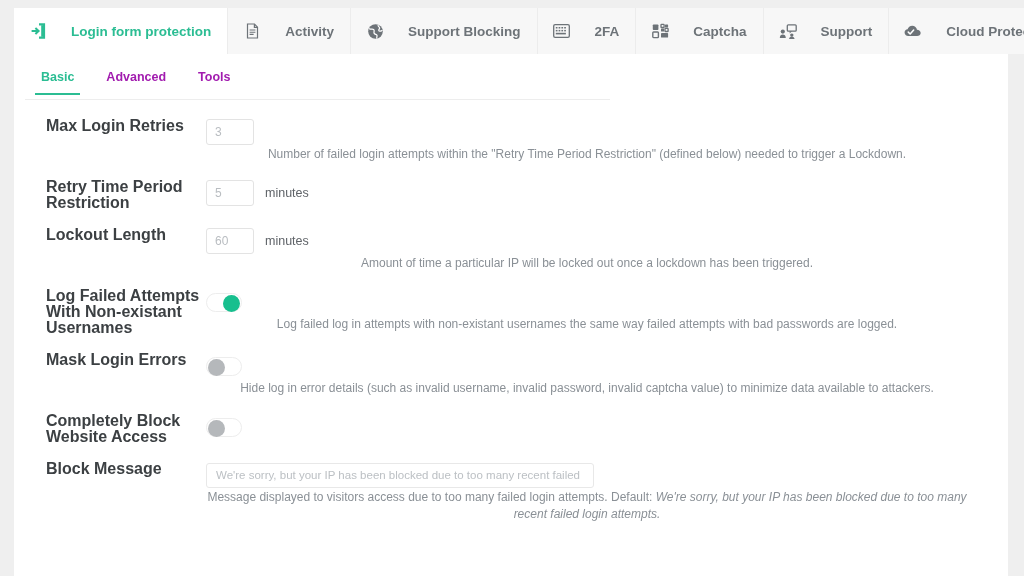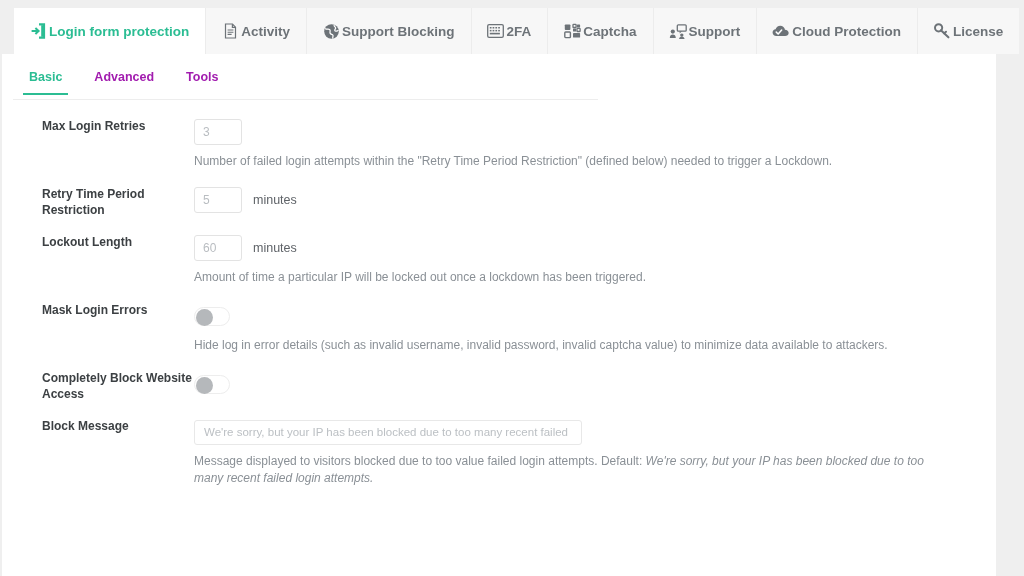--- a/index.html
+++ b/index.html
@@ -22,21 +22,21 @@
     width: 994px; height: 46px;
     display: flex;
     align-items: flex-end;
     background: transparent;
   }
   .tab {
     position: relative;
     height: 46px;
     display: flex;
     align-items: center;
-    gap: 2px;
+    gap: 24px;
     padding: 0 16px 0 15px;
     background: #f7f7f7;
     border-right: 1px solid #ececec;
     font-size: 13.5px;
     font-weight: bold;
     color: #6d7378;
     white-space: nowrap;
     cursor: pointer;
   }
   .tab:last-child { border-right: none; }
@@ -50,21 +50,21 @@
     align-items: center;
     justify-content: center;
     width: 18px; height: 18px;
     flex: 0 0 18px;
   }
   .tab .ticon svg { display: block; }
 
   
   .panel {
     position: absolute;
-    left: 2px; top: 54px;
+    left: 14px; top: 54px;
     width: 994px; height: 522px;
     background: #ffffff;
   }
 
   
   .subtabs {
     position: relative;
     margin: 13px 0 0 11px;
     width: 585px;
     height: 33px;
@@ -96,22 +96,22 @@
     padding: 18px 0 0 0;
   }
   .row {
     display: flex;
     align-items: flex-start;
     padding: 0 0 0 0;
   }
   .row .label {
     width: 192px;
     flex: 0 0 192px;
-    padding-left: 40px;
-    font-size: 12px;
+    padding-left: 32px;
+    font-size: 16px;
     font-weight: bold;
     color: #3c4043;
     line-height: 16px;
   }
   .row .field {
     flex: 1 1 auto;
     padding-right: 40px;
   }
   .ctrl-line {
     display: flex;
@@ -133,21 +133,21 @@
   input.num::placeholder { color: #b9bdc1; }
   .unit {
     font-size: 12.5px;
     color: #5f6368;
     text-align: right;
   }
   .hint {
     font-size: 12px;
     color: #8a9096;
     line-height: 17px;
-    margin-top: 7px;
+    text-align: center;
   }
   .hint i { font-style: italic; }
 
   
   .toggle {
     position: relative;
     width: 36px; height: 19px;
     border-radius: 11px;
     background: #ffffff;
     border: 1px solid #ededed;
@@ -336,20 +336,31 @@
         <div class="label">Lockout Length</div>
         <div class="field">
           <div class="ctrl-line">
             <input class="num" type="text" placeholder="60" style="">
             <span class="unit">minutes</span>
           </div>
           <div class="hint">Amount of time a particular IP will be locked out once a lockdown has been triggered.</div>
         </div>
       </div>
 
+      <div class="row sp-2">
+        <div class="label">Log Failed Attempts With Non-existant Usernames</div>
+        <div class="field">
+          <div class="ctrl-line">
+            <div class="toggle on">
+              <div class="knob"></div>
+            </div>
+          </div>
+          <div class="hint">Log failed log in attempts with non-existant usernames the same way failed attempts with bad passwords are logged.</div>
+        </div>
+      </div>
 
       <div class="row sp-2">
         <div class="label">Mask Login Errors</div>
         <div class="field">
           <div class="ctrl-line">
             <div class="toggle">
               <div class="knob"></div>
             </div>
           </div>
           <div class="hint">Hide log in error details (such as invalid username, invalid password, invalid captcha value) to minimize data available to attackers.</div>
@@ -367,20 +378,20 @@
         </div>
       </div>
 
       <div class="row sp-2">
         <div class="label">Block Message</div>
         <div class="field">
           <div class="ctrl-line">
             <input class="text" type="text" placeholder="We're sorry, but your IP has been blocked due to too many recent failed login attem" style="">
           </div>
           <div class="hint">
-            <span>Message displayed to visitors blocked due to too value failed login attempts. Default: </span><i>We're sorry, but your IP has been blocked due to too many recent failed login attempts.</i>
+            <span>Message displayed to visitors access due to too many failed login attempts. Default: </span><i>We're sorry, but your IP has been blocked due to too many recent failed login attempts.</i>
           </div>
         </div>
       </div>
 
     </div>
   </div>
 </div>
 
 </body></html>

